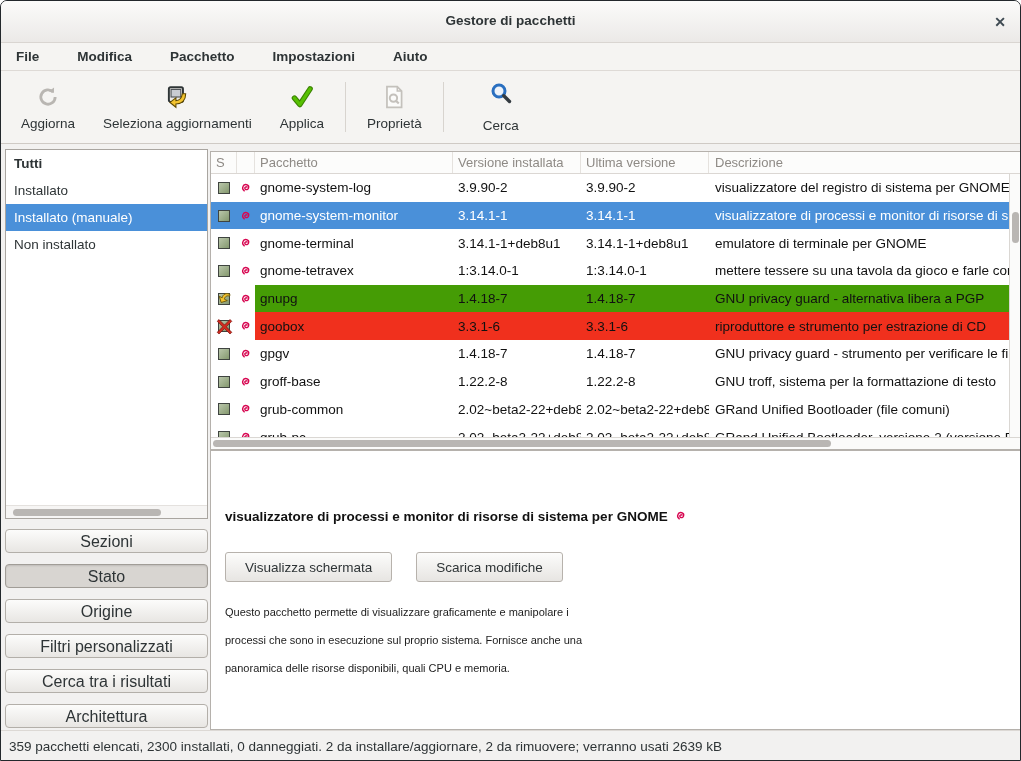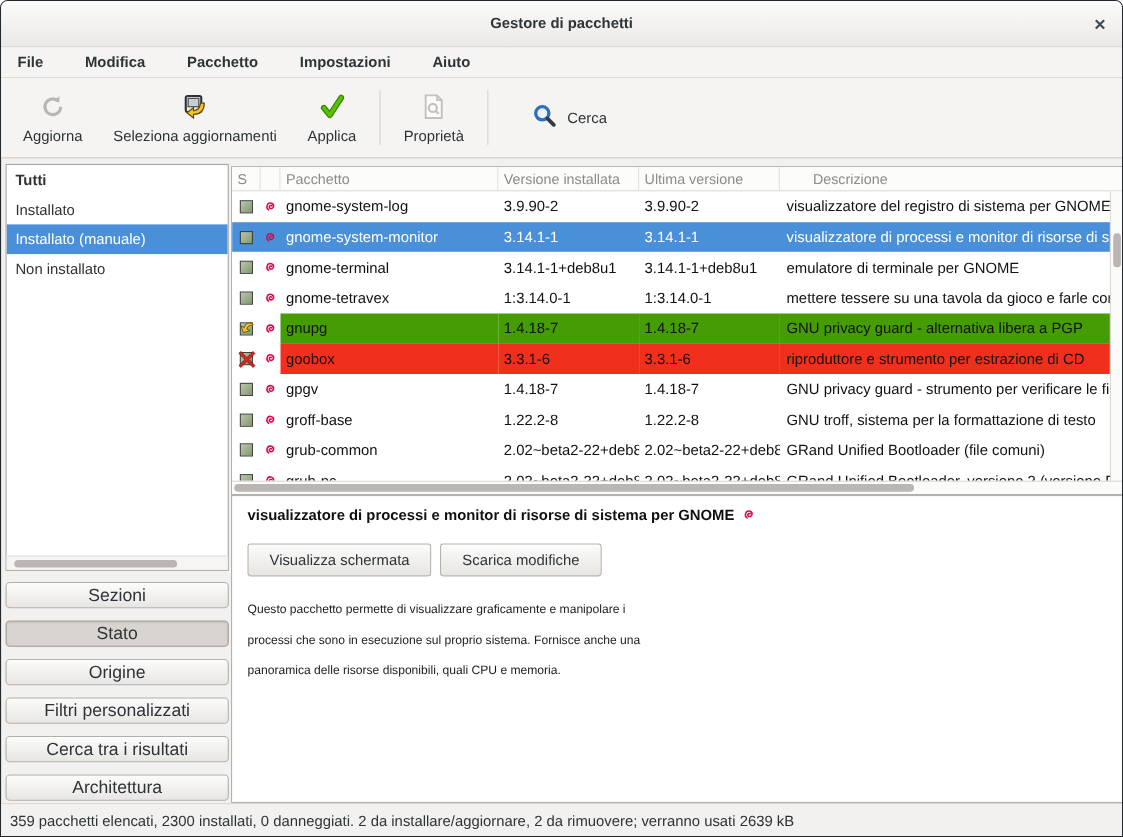--- a/index.html
+++ b/index.html
@@ -33,21 +33,21 @@
   .menu-item{padding:0 11px;font-size:13.5px;line-height:28px;}
   
   .toolbar{position:absolute;left:0;top:70px;right:0;height:73px;
     background:#f5f4f2;border-bottom:1px solid #cfcac5;
     display:flex;align-items:center;padding-left:6px;}
   .tool{display:flex;flex-direction:column;align-items:center;justify-content:center;
     padding:0 14px;height:66px;}
   .tool .ticon{height:28px;display:flex;align-items:center;justify-content:center;}
   .tool .tlabel{font-size:13.5px;margin-top:5px;color:#2e3436;white-space:nowrap;}
   .tsep{width:1px;height:50px;background:#d8d4cf;margin:0 7px;}
-  .search-tool{display:flex;flex-direction:row;align-items:center;gap:9px;margin-left:32px;}
+  .search-tool{display:flex;flex-direction:column;align-items:center;gap:9px;margin-left:32px;}
   .search-tool .tlabel{font-size:13.5px;}
   
   .filter-list{position:absolute;left:4px;top:148px;width:203px;height:370px;
     background:#ffffff;border:1px solid #a9a5a0;overflow:hidden;}
   .filter-item{height:27px;line-height:27px;padding-left:8px;font-size:13.5px;
     white-space:nowrap;overflow:hidden;}
   .filter-item.bold{font-weight:bold;}
   .filter-item.selected{background:var(--sel);color:#ffffff;}
   .side-hsb{position:absolute;left:5px;right:0;width:201px;top:504px;height:13px;
     background:#f6f5f4;border-top:1px solid #e4e1de;}
@@ -60,21 +60,21 @@
     font-family:"Liberation Sans",sans-serif;font-size:16px;color:#2e3436;
     text-align:center;line-height:22px;}
   .side-btn.active{background:#d8d5d1;border-color:#a19d97;
     box-shadow:inset 0 1px 2px rgba(0,0,0,.12);}
   
   .table-wrap{position:absolute;left:209px;top:150px;width:812px;height:299px;
     background:#ffffff;border:1px solid #b5b1ac;border-right:none;}
   .thead{display:flex;height:22px;background:#fcfcfb;border-bottom:1px solid #dbd7d3;}
   .th{font-size:13px;color:#8e8a85;line-height:21px;white-space:nowrap;overflow:hidden;
     border-right:1px solid #e5e2de;padding-left:5px;}
-  .th:last-child{border-right:none;margin-left:24px;}
+  .th:last-child{border-right:none;}
   .tbody{height:264px;overflow:hidden;}
   .row{display:flex;height:27.7px;font-size:13.5px;color:#111111;background:#ffffff;justify-content:center;}
   .cell{display:flex;align-items:center;white-space:nowrap;overflow:hidden;height:100%;}
   .c-s{width:26px;justify-content:center;}
   .c-swirl{width:18px;justify-content:center;}
   .c-name{width:198px;padding-left:5px;}
   .c-v1{width:128px;padding-left:5px;}
   .c-v2{width:128px;padding-left:5px;}
   .c-desc{flex:1;padding-left:6px;}
   .row.selected{background:var(--sel);color:#ffffff;}
@@ -92,22 +92,22 @@
     background:#b9b6b3;border-radius:4px;}
   .table-hsb{position:absolute;left:0;right:0;bottom:0;height:12px;
     background:#fbfbfa;border-top:1px solid #dad7d3;}
   .table-hsb .thumb{position:absolute;left:2px;top:2px;width:618px;height:7px;
     background:#b9b6b3;border-radius:4px;}
   
   .details{position:absolute;left:209px;top:449px;width:812px;height:280px;
     background:#ffffff;border:1px solid #b5b1ac;border-right:none;
     padding:10px 14px;}
   .detail-title{font-size:13.5px;font-weight:bold;color:#111;display:flex;
-    align-items:flex-start;gap:6px;}
-  .detail-buttons{margin-top:18px;display:flex;gap:8px;}
+    align-items:flex-start;gap:6px;margin-top:48px;}
+  .detail-buttons{margin-top:28px;display:flex;gap:24px;}
   .detail-btn{height:30px;padding:0 19px;border:1px solid #b7b2ac;border-radius:3px;
     background:linear-gradient(#fcfcfb,#e7e5e2);
     font-family:"Liberation Sans",sans-serif;font-size:13.5px;color:#2e3436;}
   .detail-desc{margin-top:16px;}
   .detail-desc p{margin:0;font-size:11px;line-height:28px;color:#1c1c1c;}
   
   .statusbar{position:absolute;left:0;right:0;top:729px;height:32px;
     background:#f2f1f0;border-top:1px solid #dcd8d4;
     display:flex;align-items:center;padding-left:8px;
     font-size:13.5px;color:#2e3436;}

